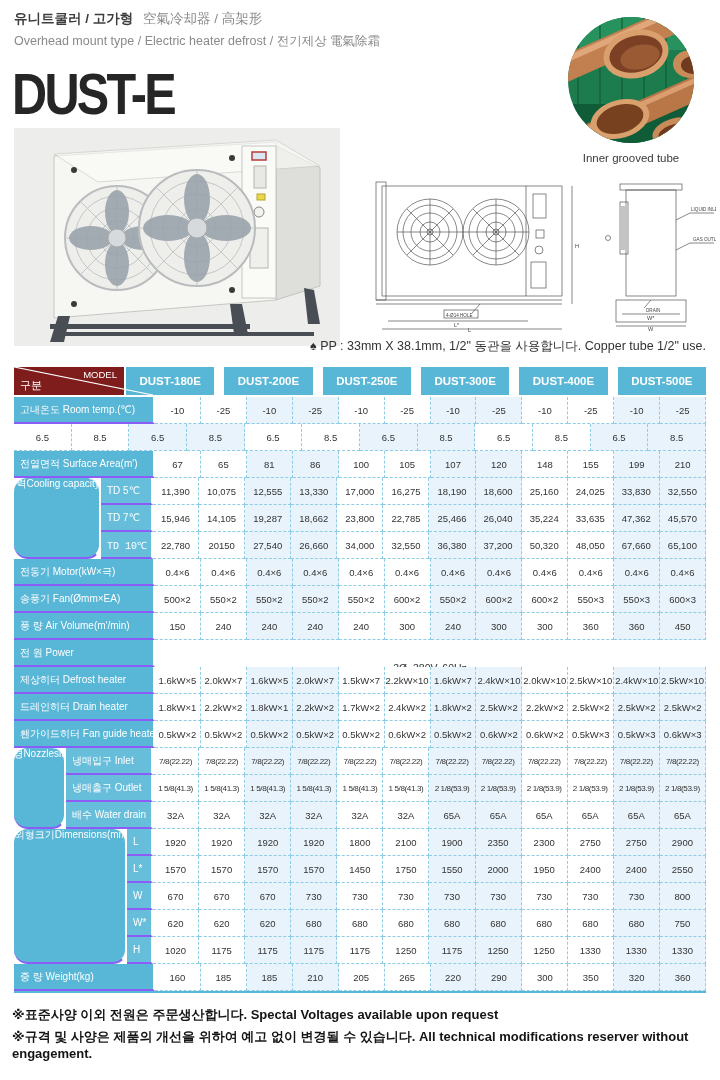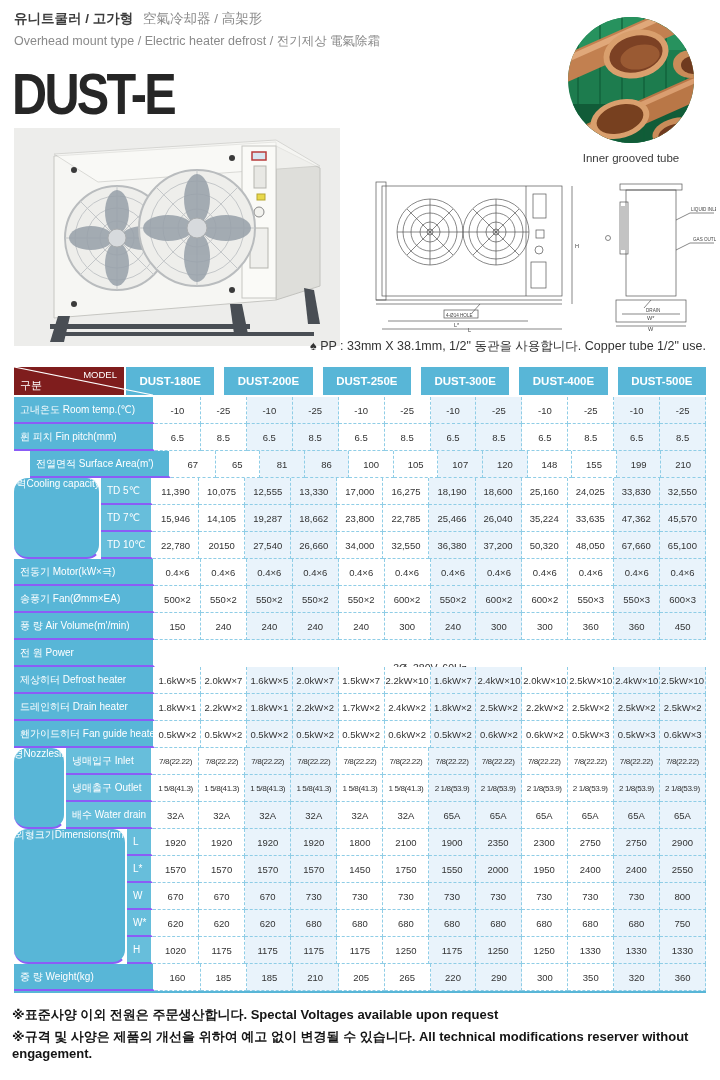--- a/index.html
+++ b/index.html
@@ -280,36 +280,35 @@
           <div class="cell">-10</div>
           <div class="cell">-25</div>
           <div class="cell tint">-10</div>
           <div class="cell tint">-25</div>
           <div class="cell">-10</div>
           <div class="cell">-25</div>
           <div class="cell tint">-10</div>
           <div class="cell tint">-25</div>
         </div>
         <div class="trow">
-          <div class="lbl" style="width: 141px;">휜 피치 Fin pitch(mm)</div>
           <div class="cell">6.5</div>
           <div class="cell">8.5</div>
           <div class="cell tint">6.5</div>
           <div class="cell tint">8.5</div>
           <div class="cell">6.5</div>
           <div class="cell">8.5</div>
           <div class="cell tint">6.5</div>
           <div class="cell tint">8.5</div>
           <div class="cell">6.5</div>
           <div class="cell">8.5</div>
           <div class="cell tint">6.5</div>
           <div class="cell tint">8.5</div>
         </div>
         <div class="trow">
-          <div class="lbl" style="width: 141px; margin-left: 16px;">전열면적 Surface Area(m')</div>
+          <div class="lbl" style="width: 141px;">전열면적 Surface Area(m')</div>
           <div class="cell">67</div>
           <div class="cell">65</div>
           <div class="cell tint">81</div>
           <div class="cell tint">86</div>
           <div class="cell">100</div>
           <div class="cell">105</div>
           <div class="cell tint">107</div>
           <div class="cell tint">120</div>
           <div class="cell">148</div>
           <div class="cell">155</div>
@@ -347,21 +346,21 @@
               <div class="cell">23,800</div>
               <div class="cell">22,785</div>
               <div class="cell tint">25,466</div>
               <div class="cell tint">26,040</div>
               <div class="cell">35,224</div>
               <div class="cell">33,635</div>
               <div class="cell tint">47,362</div>
               <div class="cell tint">45,570</div>
             </div>
             <div class="trow">
-              <div class="lbl sub" style="width: 52px;">TD 10℃</div>
+              <div class="lbl sub" style="width: 52px; font-family: Liberation Mono, monospace;">TD 10℃</div>
               <div class="cell">22,780</div>
               <div class="cell">20150</div>
               <div class="cell tint">27,540</div>
               <div class="cell tint">26,660</div>
               <div class="cell">34,000</div>
               <div class="cell">32,550</div>
               <div class="cell tint">36,380</div>
               <div class="cell tint">37,200</div>
               <div class="cell">50,320</div>
               <div class="cell">48,050</div>

